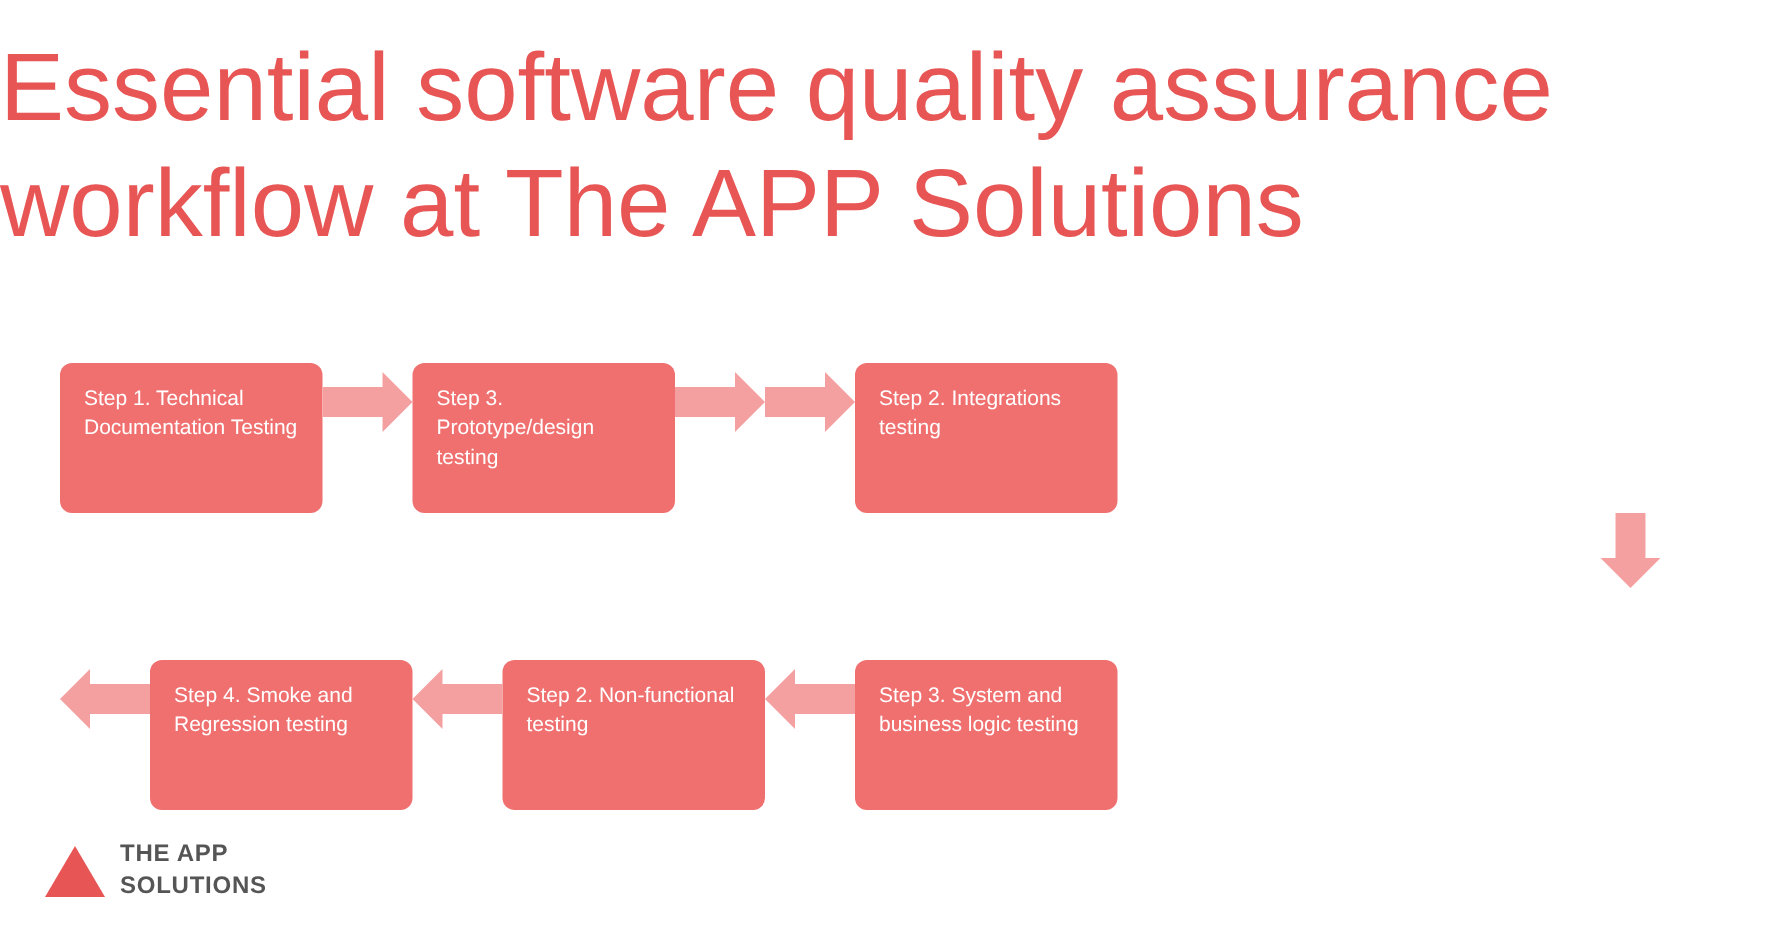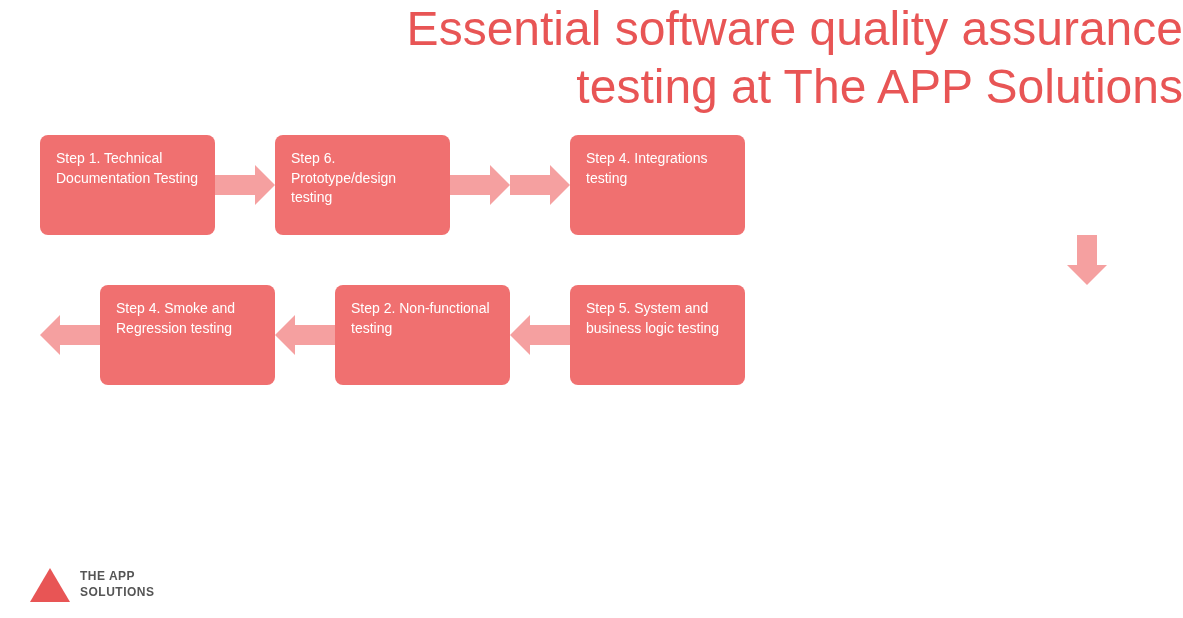--- a/index.html
+++ b/index.html
@@ -6,25 +6,26 @@
     body {
       width: 1183px;
       height: 618px;
       background: #ffffff;
       font-family: Arial, sans-serif;
       overflow: hidden;
       position: relative;
     }
 
     .main-title {
-      text-align: right;
+      text-align: left;
       color: #e85555;
-      font-size: 48px;
+      font-size: 64px;
       font-weight: 400;
       line-height: 1.2;
+      padding-top: 20px;
       padding-bottom: 10px;
     }
 
     .workflow-container {
       display: flex;
       flex-direction: column;
       padding: 10px 40px 0 40px;
       gap: 0px;
     }
 
@@ -40,20 +41,21 @@
       border-radius: 8px;
       color: white;
       font-size: 14px;
       padding: 14px 16px;
       width: 175px;
       height: 100px;
       display: flex;
       align-items: flex-start;
       justify-content: flex-start;
       flex-shrink: 0;
+      margin-top: 48px;
     }
 
     .step-box span {
       line-height: 1.4;
     }
 
     
     .arrow-right {
       width: 60px;
       height: 40px;
@@ -99,76 +101,76 @@
 
     .logo-triangle {
       width: 0;
       height: 0;
       border-left: 20px solid transparent;
       border-right: 20px solid transparent;
       border-bottom: 34px solid #e85555;
     }
 
     .logo-text {
-      font-size: 12px;
+      font-size: 16px;
       font-weight: bold;
       color: #555;
       line-height: 1.3;
       text-transform: uppercase;
       letter-spacing: 0.5px;
     }
 
     .down-arrow-row {
       display: flex;
       justify-content: flex-end;
       padding-right: 18px;
       height: 50px;
       align-items: center;
     }
   </style>
 </head>
 <body>
 
 <h1 class="main-title">
   <span>Essential software quality assurance</span><br>
-  <span>testing at The APP Solutions</span>
+  <span>workflow at The APP Solutions</span>
 </h1>
 
 <div class="workflow-container">
 
   <div class="row">
     <div class="step-box">
       <span>Step 1. Technical Documentation Testing</span>
     </div>
 
     <div class="arrow-right">
       <svg viewBox="0 0 60 40" xmlns="http://www.w3.org/2000/svg">
         <polygon points="0,10 40,10 40,0 60,20 40,40 40,30 0,30" fill="#f5a0a0"></polygon>
       </svg>
     </div>
 
     <div class="step-box">
-      <span>Step 6. Prototype/design testing</span>
+      <span>Step 3. Prototype/design testing</span>
     </div>
 
     <div class="arrow-right">
       <svg viewBox="0 0 60 40" xmlns="http://www.w3.org/2000/svg">
         <polygon points="0,10 40,10 40,0 60,20 40,40 40,30 0,30" fill="#f5a0a0"></polygon>
       </svg>
     </div>
 
 
     <div class="arrow-right">
       <svg viewBox="0 0 60 40" xmlns="http://www.w3.org/2000/svg">
         <polygon points="0,10 40,10 40,0 60,20 40,40 40,30 0,30" fill="#f5a0a0"></polygon>
       </svg>
     </div>
 
     <div class="step-box">
-      <span>Step 4. Integrations testing</span>
+      <span>Step 2. Integrations testing</span>
     </div>
   </div>
 
   <div class="down-arrow-row">
     <div class="arrow-down">
       <svg viewBox="0 0 40 50" xmlns="http://www.w3.org/2000/svg">
         <polygon points="10,0 30,0 30,30 40,30 20,50 0,30 10,30" fill="#f5a0a0"></polygon>
       </svg>
     </div>
   </div>
@@ -195,21 +197,21 @@
       <span>Step 2. Non-functional testing</span>
     </div>
 
     <div class="arrow-left">
       <svg viewBox="0 0 60 40" xmlns="http://www.w3.org/2000/svg">
         <polygon points="60,10 20,10 20,0 0,20 20,40 20,30 60,30" fill="#f5a0a0"></polygon>
       </svg>
     </div>
 
     <div class="step-box">
-      <span>Step 5. System and business logic testing</span>
+      <span>Step 3. System and business logic testing</span>
     </div>
   </div>
 </div>
 
 <div class="bottom-logo">
   <div class="logo-triangle"></div>
   <div class="logo-text">
     <div>THE APP</div>
     <div>SOLUTIONS</div>
   </div>

